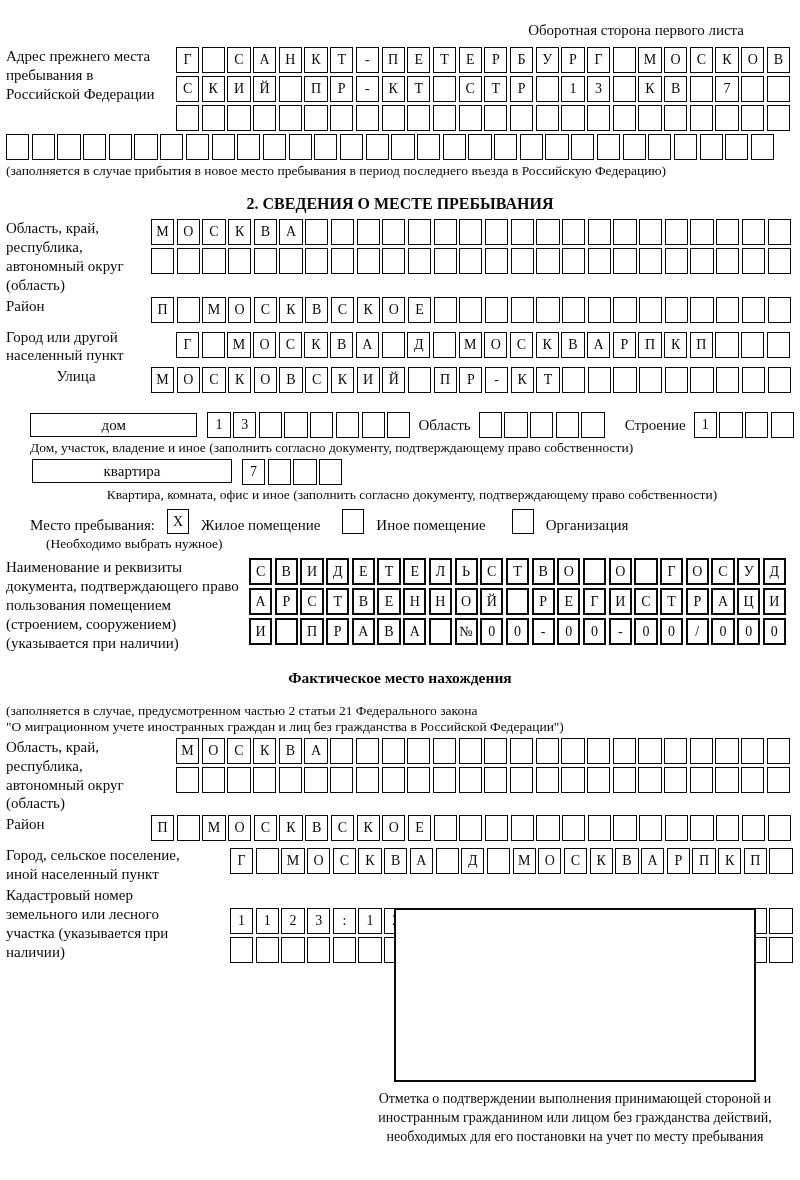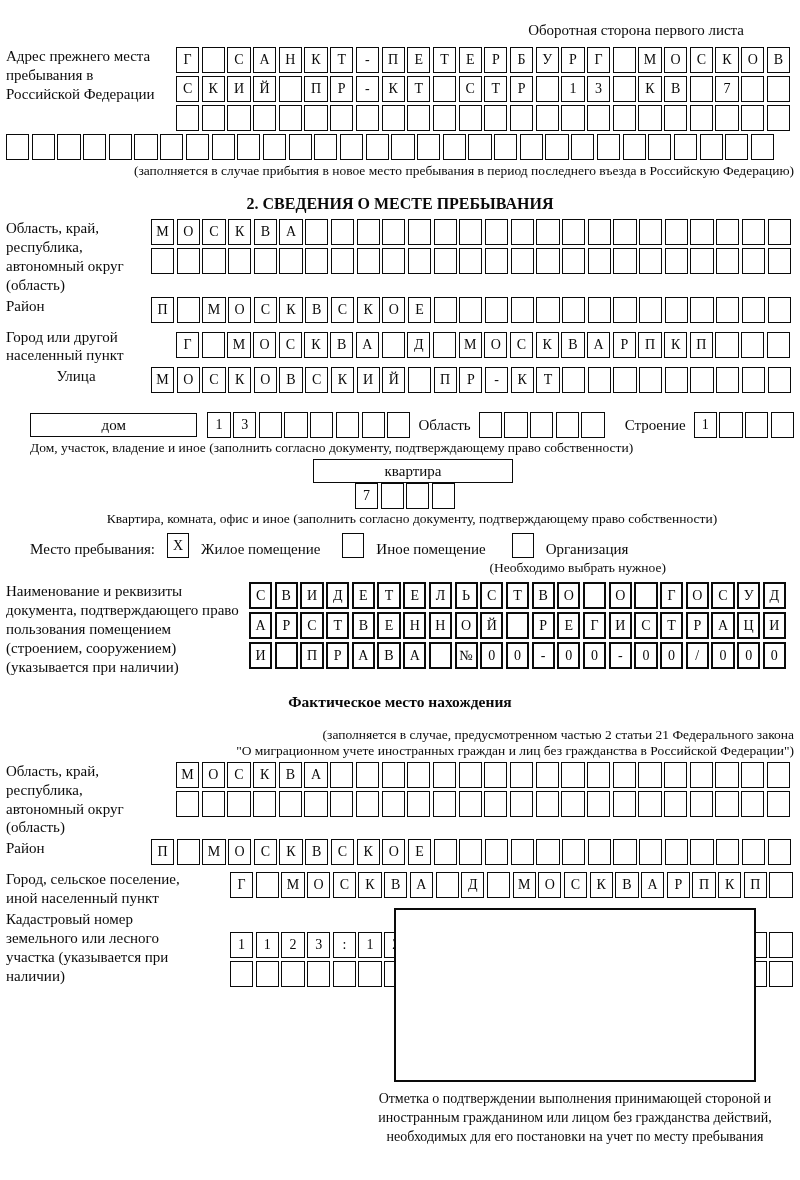--- a/index.html
+++ b/index.html
@@ -9,21 +9,21 @@
         padding:14px 6px 0 6px;}
   .corner-title{text-align:right;padding-right:50px;font-size:15px;margin-top:8px;}
   .frow{display:flex;align-items:flex-start;}
   .label{font-size:15px;line-height:1.26;flex:0 0 auto;}
   .grids{flex:0 0 auto;}
   .cellrow{display:flex;gap:2.5px;margin-bottom:3px;}
   .cell{flex:0 0 auto;width:23.2px;height:26px;box-sizing:border-box;
         border:1.6px solid #0a0a0a;display:flex;align-items:center;justify-content:center;
         font-size:14px;background:#fff;}
   .grid-bold .cell{border-width:2.2px;height:27px;}
-  .note{font-size:13.5px;text-align:right;margin:1px 0 3px 0;}
+  .note{font-size:13.5px;text-align:left;margin:1px 0 3px 0;}
   .note-left{font-size:13.5px;text-align:left;margin:1px 0 3px 2px;}
   .h-bold{font-weight:bold;text-align:center;font-size:16px;}
   .fieldbox{box-sizing:border-box;border:1.8px solid #0a0a0a;height:24px;
             display:flex;align-items:center;justify-content:center;font-size:15px;background:#fff;}
   .inline-label{font-size:15px;padding:0 8px;line-height:26px;}
   .checkbox{flex:0 0 auto;width:22px;height:25px;box-sizing:border-box;border:1.6px solid #0a0a0a;
             display:inline-flex;align-items:center;justify-content:center;font-size:14px;background:#fff;}
   .stay-row{display:flex;align-items:flex-end;margin:6px 0 2px 24px;font-size:15px;gap:12px;}
   .stamp-box{position:absolute;left:394px;top:908px;width:362px;height:174px;
              box-sizing:border-box;border:2px solid #0a0a0a;background:#fff;}
@@ -338,21 +338,21 @@
     <div class="inline-label" style="padding-left:20px;">Строение</div>
     <div class="cellrow" style="margin:0;">
         <span class="cell">1</span>
         <span class="cell"></span>
         <span class="cell"></span>
         <span class="cell"></span>
       </div>
   </div>
   <div class="note-left mt2" style="margin-left:24px;">Дом, участок, владение и иное (заполнить согласно документу, подтверждающему право собственности)</div>
 
-  <div class="frow mt2" style="align-items:center;flex-direction:column;">
+  <div class="frow mt2" style="align-items:flex-start;">
     <div class="fieldbox" style="width:200px;margin-left:26px;">квартира</div>
     <div class="cellrow" style="margin:0 0 0 10px;">
         <span class="cell">7</span>
         <span class="cell"></span>
         <span class="cell"></span>
         <span class="cell"></span>
       </div>
   </div>
   <div class="note-left mt2" style="margin-left:24px;text-align:center;">Квартира, комната, офис и иное (заполнить согласно документу, подтверждающему право собственности)</div>
 

